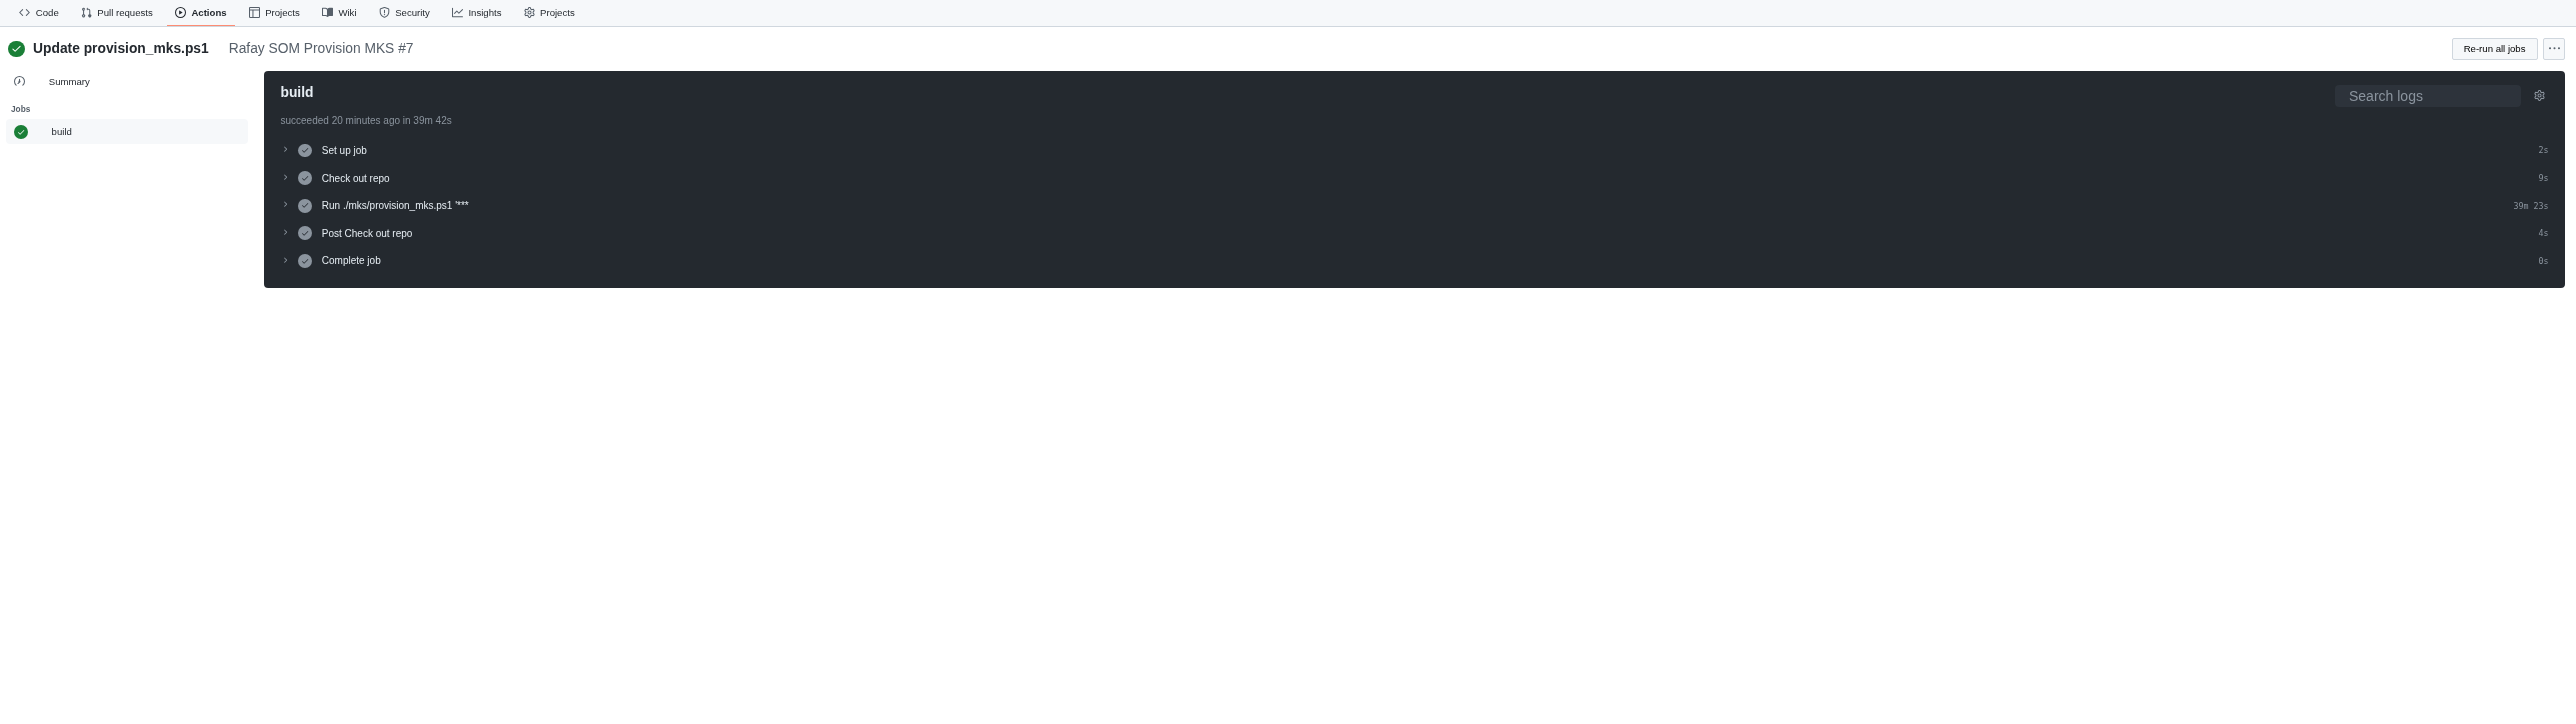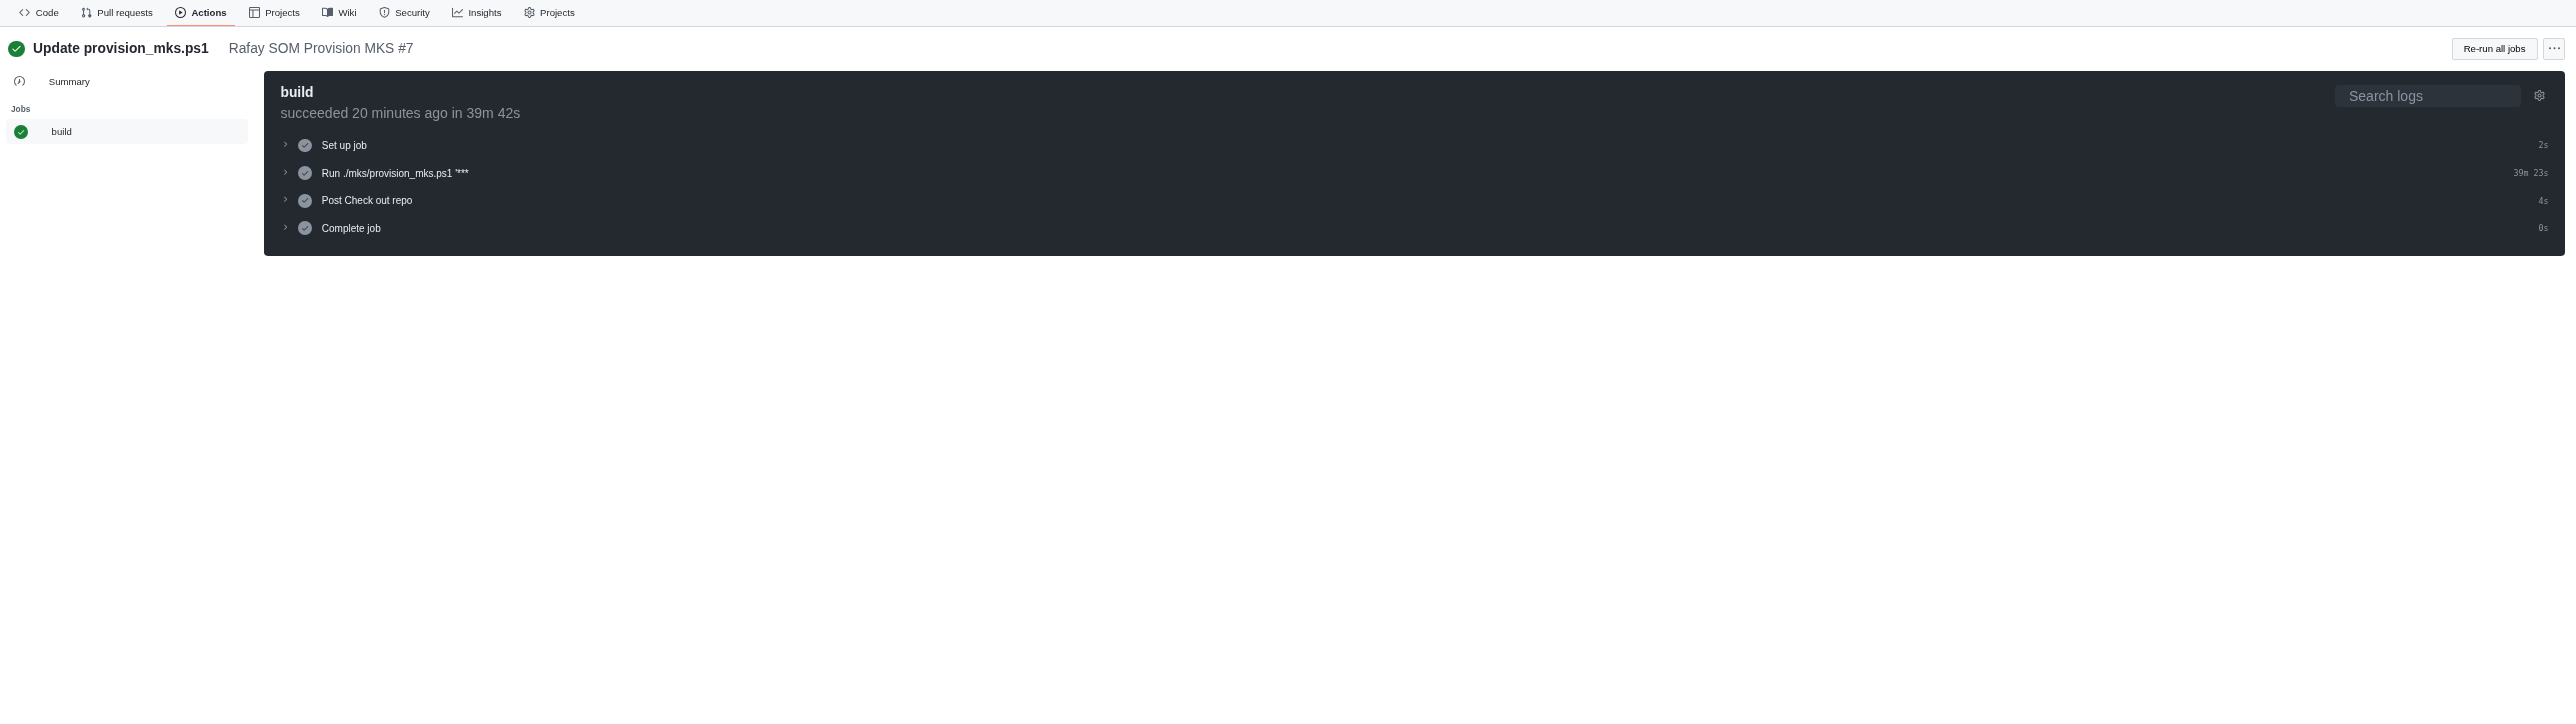--- a/index.html
+++ b/index.html
@@ -28,21 +28,21 @@
 
 .success-circle { width:13.8px; height:13.8px; border-radius:50%; background:#1a7f37; display:inline-flex; align-items:center; justify-content:center; flex-shrink:0; }
 .success-circle svg { fill:#fff; }
 .success-circle.big{ width:16.5px; height:16.5px;}
 .success-gray { width:13.8px; height:13.8px; border-radius:50%; background:#8b949e; display:inline-flex; align-items:center; justify-content:center; flex-shrink:0; }
 .success-gray svg { fill:#24292f; }
 
 .dark-panel { flex:1; background:#24292f; border-radius:4.1px; color:#c9d1d9; overflow:hidden; }
 .dark-header { display:flex; align-items:flex-start; justify-content:space-between; padding:13.8px 16.5px 8.3px 16.5px; }
 .dark-title { font-size:13.8px; font-weight:600; color:#e6edf3; }
-.dark-sub { font-size:14px; color:#8b949e; margin-top:5px; }
+.dark-sub { font-size:10px; color:#8b949e; margin-top:15px; }
 .dark-header-right{ display:flex; align-items:center; gap:8.3px;}
 .search-logs { display:flex; align-items:center; gap:5.5px; background:#2d333b; border-radius:4.1px; padding:4.1px 8.3px; width:186px; height:22px; }
 .search-logs input { background:transparent; border:none; outline:none; color:#c9d1d9; font-size:14px; flex:1; }
 .search-logs input::placeholder{ color:#8b949e;}
 .gear-btn{ width:19px; height:19px; display:flex; align-items:center; justify-content:center; cursor:pointer; border-radius:4.1px;}
 .gear-btn svg{ fill:#8b949e;}
 
 .steps { padding:2.8px 16.5px 13.8px 16.5px; }
 .step-row { display:flex; align-items:center; gap:9.6px; padding:6.9px 0; cursor:pointer; }
 .step-row .chev { color:#8b949e; font-size:8.3px; width:8.3px; text-align:center; }
@@ -225,20 +225,34 @@
     <span class="chev">
       <svg width="8.3" height="8.3" viewBox="0 0 16 16" fill="#8b949e">
               <path d="M6.22 3.22a.75.75 0 0 1 1.06 0l4.25 4.25a.75.75 0 0 1 0 1.06l-4.25 4.25a.75.75 0 0 1-1.06-1.06L9.94 8 6.22 4.28a.75.75 0 0 1 0-1.06z"></path>
             </svg>
     </span>
     <span class="success-gray">
       <svg width="8.3" height="8.3" viewBox="0 0 16 16">
               <path d="M13.78 4.22a.75.75 0 0 1 0 1.06l-7.25 7.25a.75.75 0 0 1-1.06 0L2.22 9.28a.75.75 0 0 1 1.06-1.06L6 10.94l6.72-6.72a.75.75 0 0 1 1.06 0z"></path>
             </svg>
     </span>
+    <span class="name">Check out repo</span>
+    <span class="dur">9s</span>
+        </div>
+        <div class="step-row">
+    <span class="chev">
+      <svg width="8.3" height="8.3" viewBox="0 0 16 16" fill="#8b949e">
+              <path d="M6.22 3.22a.75.75 0 0 1 1.06 0l4.25 4.25a.75.75 0 0 1 0 1.06l-4.25 4.25a.75.75 0 0 1-1.06-1.06L9.94 8 6.22 4.28a.75.75 0 0 1 0-1.06z"></path>
+            </svg>
+    </span>
+    <span class="success-gray">
+      <svg width="8.3" height="8.3" viewBox="0 0 16 16">
+              <path d="M13.78 4.22a.75.75 0 0 1 0 1.06l-7.25 7.25a.75.75 0 0 1-1.06 0L2.22 9.28a.75.75 0 0 1 1.06-1.06L6 10.94l6.72-6.72a.75.75 0 0 1 1.06 0z"></path>
+            </svg>
+    </span>
     <span class="name">Run ./mks/provision_mks.ps1 '***</span>
     <span class="dur">39m 23s</span>
         </div>
         <div class="step-row">
     <span class="chev">
       <svg width="8.3" height="8.3" viewBox="0 0 16 16" fill="#8b949e">
               <path d="M6.22 3.22a.75.75 0 0 1 1.06 0l4.25 4.25a.75.75 0 0 1 0 1.06l-4.25 4.25a.75.75 0 0 1-1.06-1.06L9.94 8 6.22 4.28a.75.75 0 0 1 0-1.06z"></path>
             </svg>
     </span>
     <span class="success-gray">

